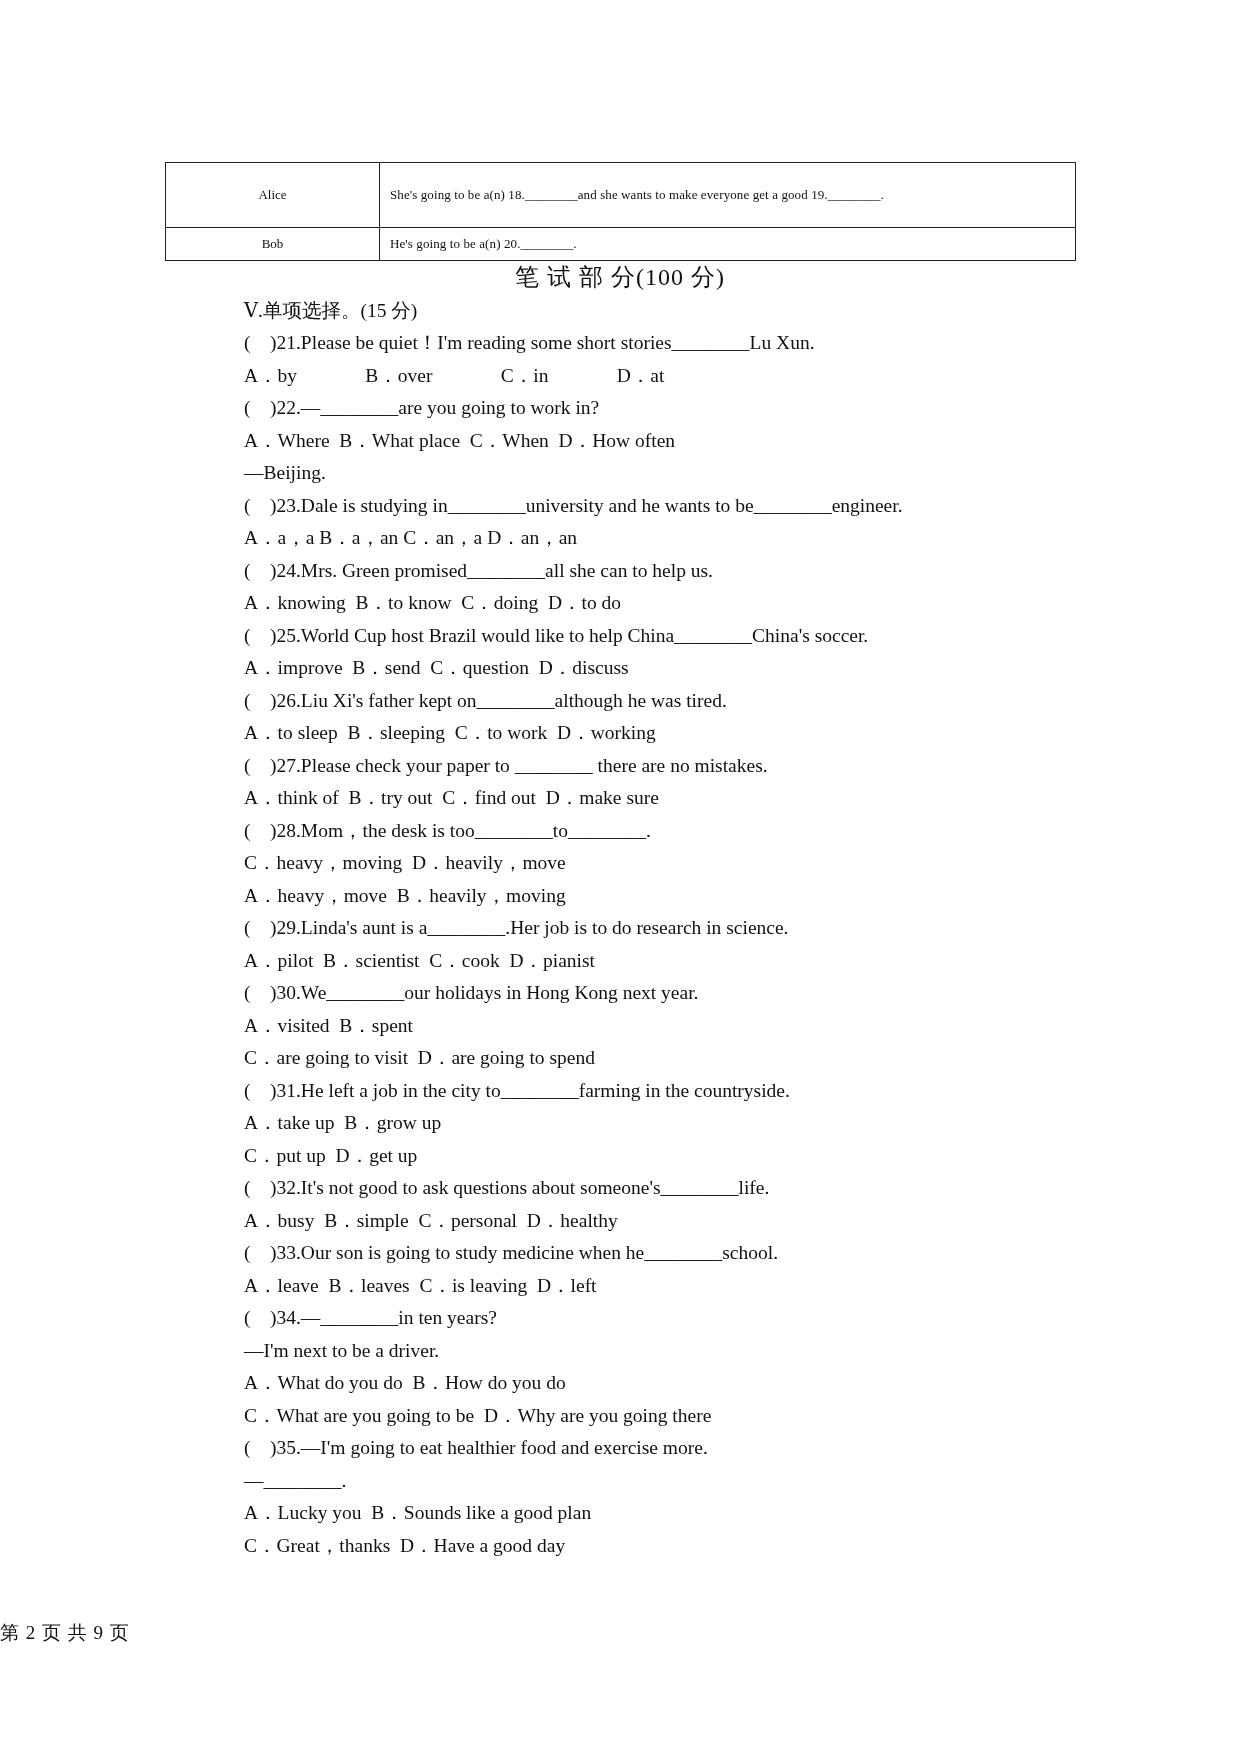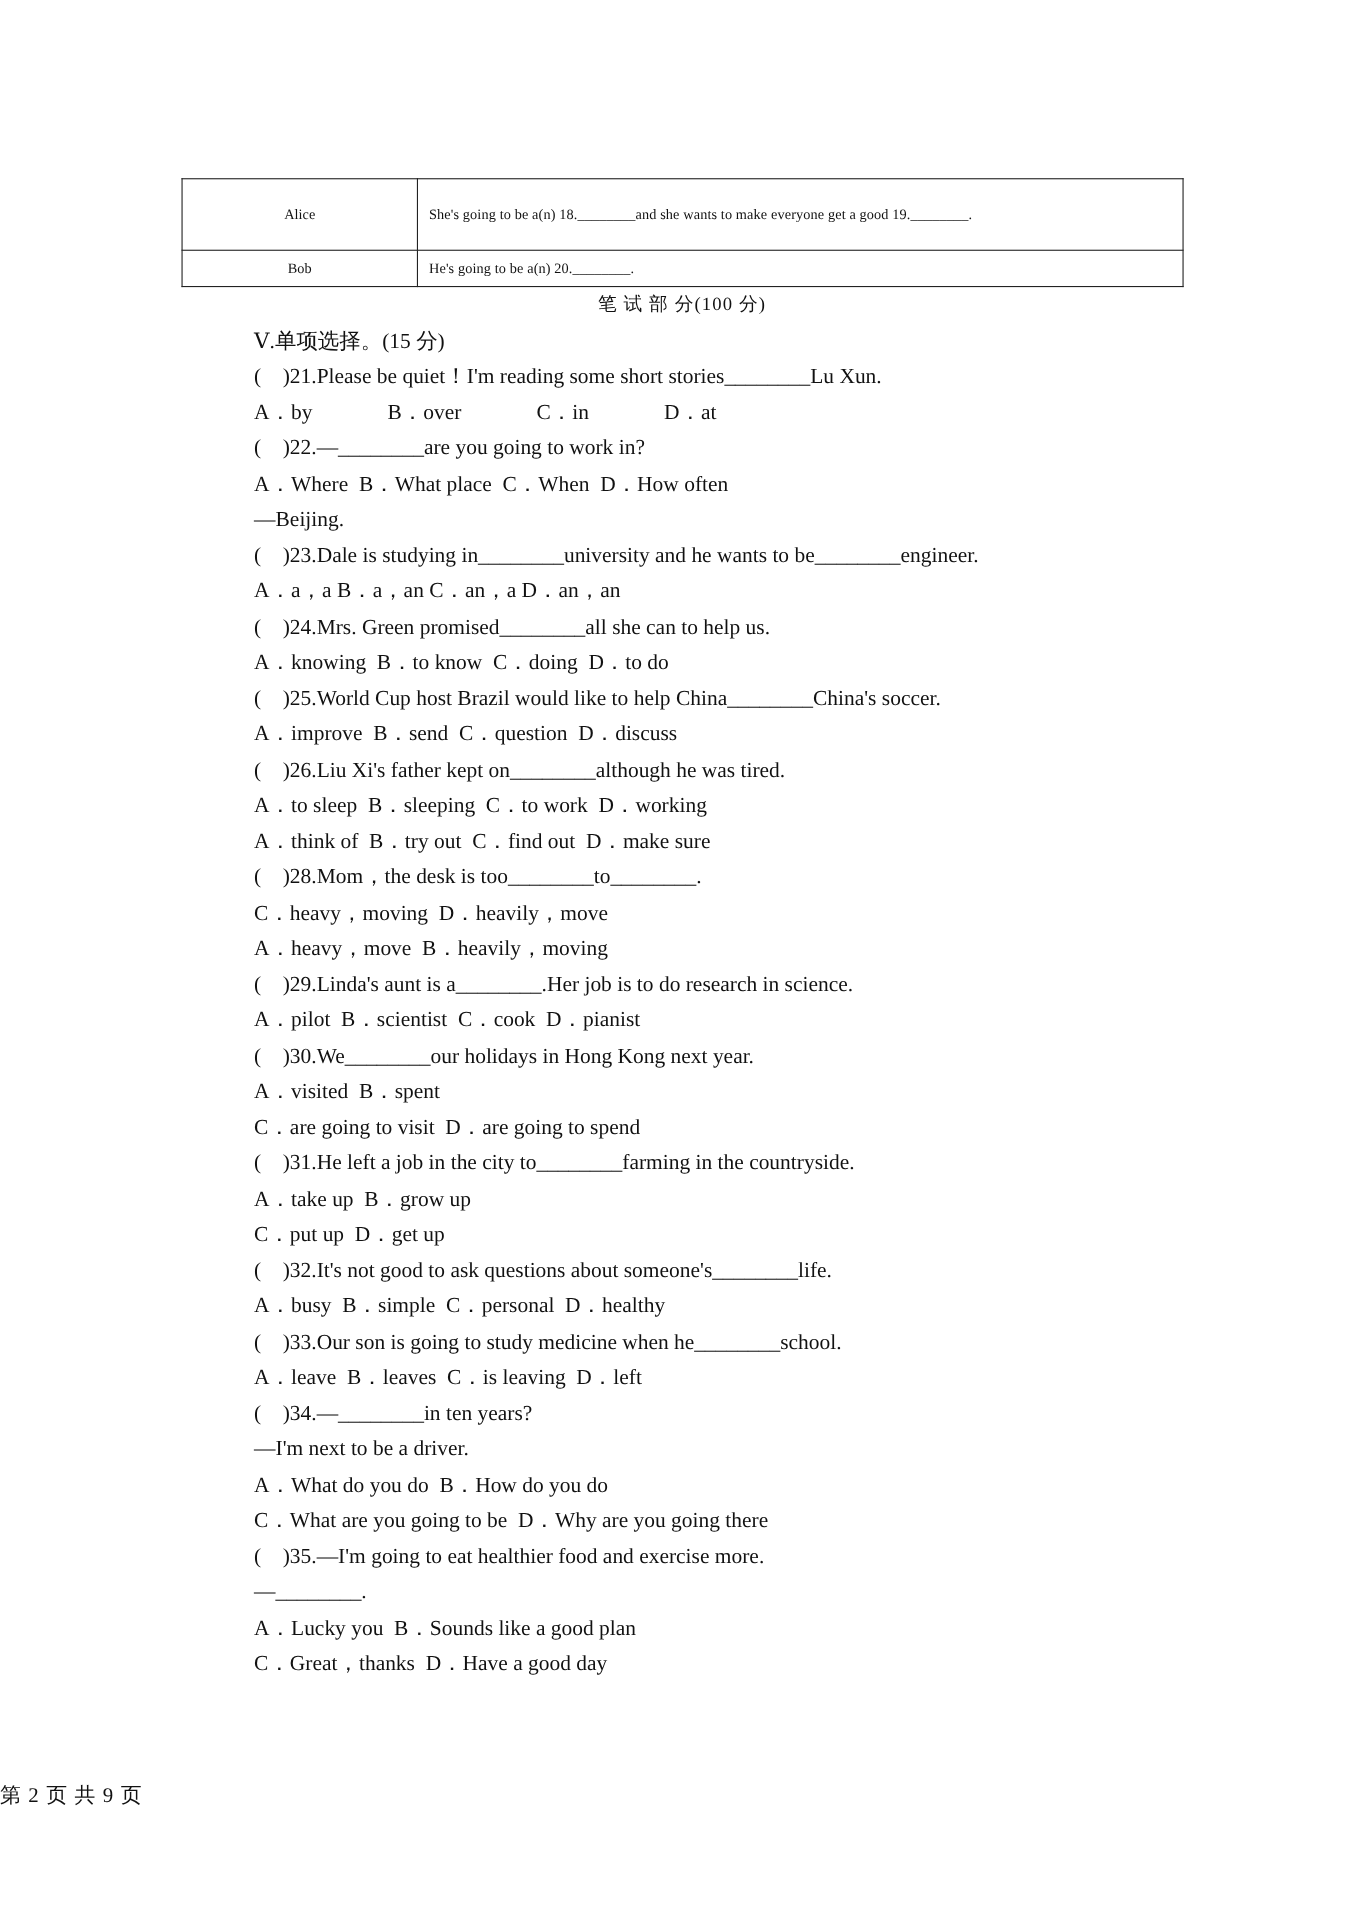--- a/index.html
+++ b/index.html
@@ -15,23 +15,23 @@
     }
     table.info td {
       border: 1.5px solid #222222; padding: 0 10px; vertical-align: middle;
     }
     table.info td.name { width: 193px; text-align: center; }
     table.info tr.r1 td { height: 64px; line-height: 32px; }
     table.info tr.r2 td { height: 32px; line-height: 32px; }
     table.info td.desc { text-align: justify; text-align-last: left; letter-spacing: 0.1px; }
     .section-title {
       position: absolute; left: 0; width: 1240px; top: 261px; text-align: center;
-      font-size: 17px; line-height: 32px; letter-spacing: 1px;
+      font-size: 24px; line-height: 32px; letter-spacing: 1px;
     }
-    .body-lines { position: absolute; left: 231px; top: 294.5px; width: 860px; }
+    .body-lines { position: absolute; left: 244px; top: 294.5px; width: 860px; }
     .line { font-size: 19.5px; line-height: 32.5px; height: 32.5px; white-space: pre; }
     .footer {
       position: absolute; left: 0; width: 984px; top: 1617px; text-align: left;
       font-family: Liberation Serif, serif; font-size: 19px; line-height: 32px;
       letter-spacing: 1px;
     }
   </style>
 </head>
 <body>
 
@@ -73,20 +73,21 @@
       </div>
       <div>
         <div class="line">(    )25.World Cup host Brazil would like to help China________China's soccer.</div>
         <div class="line">A．improve  B．send  C．question  D．discuss</div>
       </div>
       <div>
         <div class="line">(    )26.Liu Xi's father kept on________although he was tired.</div>
         <div class="line">A．to sleep  B．sleeping  C．to work  D．working</div>
       </div>
       <div>
+        <div class="line">(    )27.Please check your paper to ________ there are no mistakes.</div>
         <div class="line">A．think of  B．try out  C．find out  D．make sure</div>
       </div>
       <div>
         <div class="line">(    )28.Mom，the desk is too________to________.</div>
         <div class="line">C．heavy，moving  D．heavily，move</div>
         <div class="line">A．heavy，move  B．heavily，moving</div>
       </div>
       <div>
         <div class="line">(    )29.Linda's aunt is a________.Her job is to do research in science.</div>
         <div class="line">A．pilot  B．scientist  C．cook  D．pianist</div>

